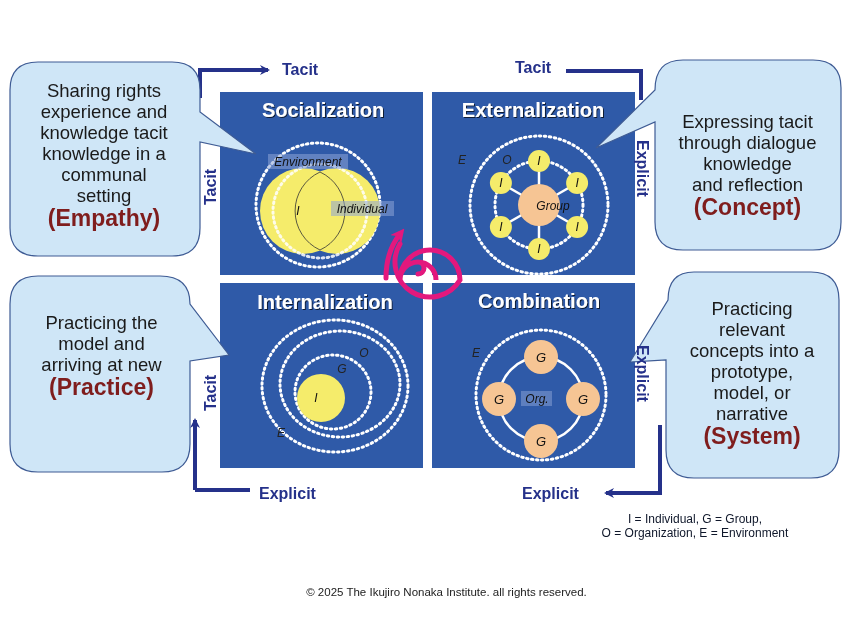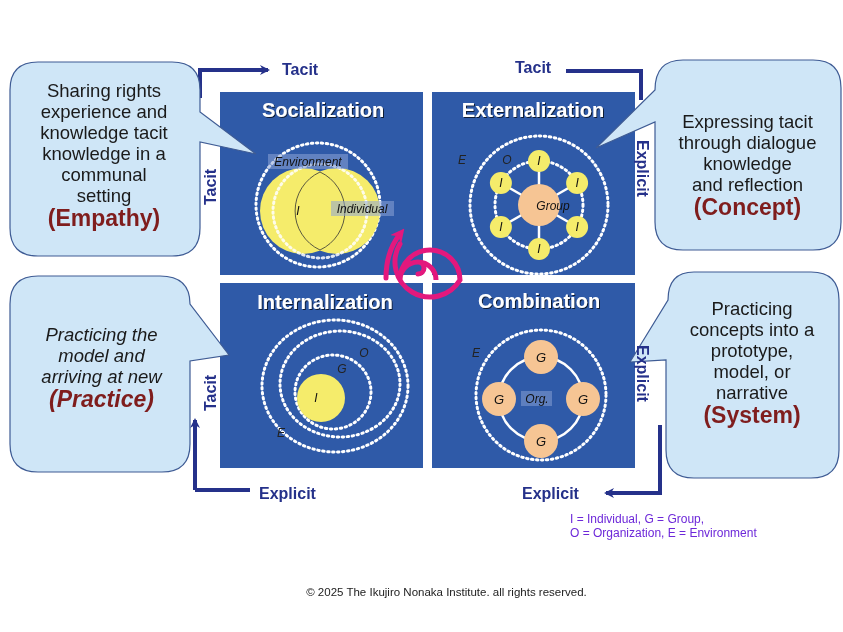--- a/index.html
+++ b/index.html
@@ -3,22 +3,22 @@
   <meta charset="utf-8">
   <style>
     html, body { margin: 0; padding: 0; background: #ffffff; }
     body { width: 843px; height: 632px; position: relative; overflow: hidden;
            font-family: "Liberation Sans", sans-serif; }
     #stage { position: absolute; left: 0; top: 0; width: 843px; height: 632px; }
     svg text { font-family: "Liberation Sans", sans-serif; }
     .bubble-text { position: absolute; text-align: center; color: #1a1a1a;
                    font-size: 18.5px; line-height: 21px; font-family: "Liberation Sans", sans-serif; }
     .bubble-text .kw { display: block; color: #7f1d1d; font-weight: bold; font-size: 23px; line-height: 24px; }
-    .legend { position: absolute; left: 570px; top: 512px; width: 250px; text-align: left;
-              font-size: 12px; line-height: 14px; color: #6d28d9; }
+    .legend { position: absolute; left: 570px; top: 512px; width: 250px; text-align: center;
+              font-size: 12px; line-height: 14px; color: #0f172a; }
     .copyright { position: absolute; left: 0; top: 586px; width: 893px; text-align: center;
                  font-size: 11.5px; color: #222; }
   </style>
 </head>
 <body>
 
 <svg id="stage" width="843" height="632" viewBox="0 0 843 632" xmlns="http://www.w3.org/2000/svg">
   <defs>
     <filter id="shadow" x="-20%" y="-20%" width="140%" height="140%">
       <feDropShadow dx="1" dy="1" stdDeviation="0.6" flood-color="#000" flood-opacity="0.7"></feDropShadow>
@@ -149,28 +149,29 @@
     <div>setting</div>
     <span class="kw">(Empathy)</span>
   </div>
 <div class="bubble-text" style="left:660px; top:98px; width:175px;margin-top:13px;" id="bt-ext">
     <div>Expressing tacit</div>
     <div>through dialogue</div>
     <div>knowledge</div>
     <div>and reflection</div>
     <span class="kw">(Concept)</span>
   </div>
-<div class="bubble-text" style="left:14px; top:324px; width:175px;font-style:italic;" id="bt-int">
+<div class="bubble-text" style="left:14px; top:312px; width:175px;" id="bt-int">
     <div>Practicing the</div>
     <div>model and</div>
     <div>arriving at new</div>
     <span class="kw">(Practice)</span>
   </div>
 <div class="bubble-text" style="left:668px; top:298px; width:168px;" id="bt-com">
     <div>Practicing</div>
+    <div>relevant</div>
     <div>concepts into a</div>
     <div>prototype,</div>
     <div>model, or</div>
     <div>narrative</div>
     <span class="kw">(System)</span>
   </div>
 
 <div class="legend">
   <div>I  = Individual, G = Group,</div>
   <div>O = Organization, E = Environment</div>

